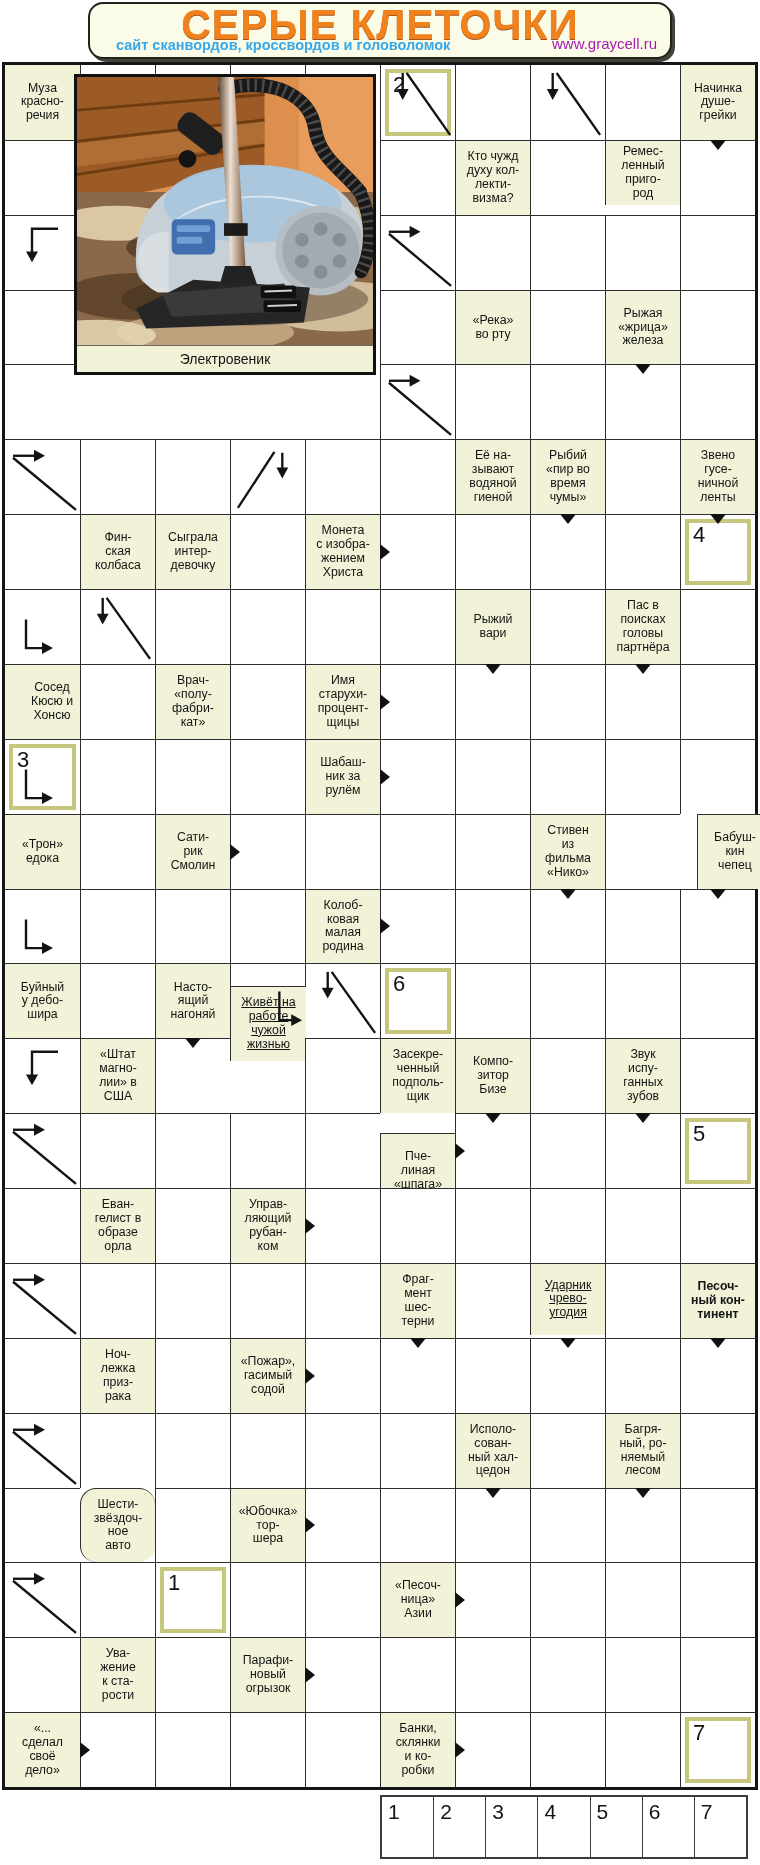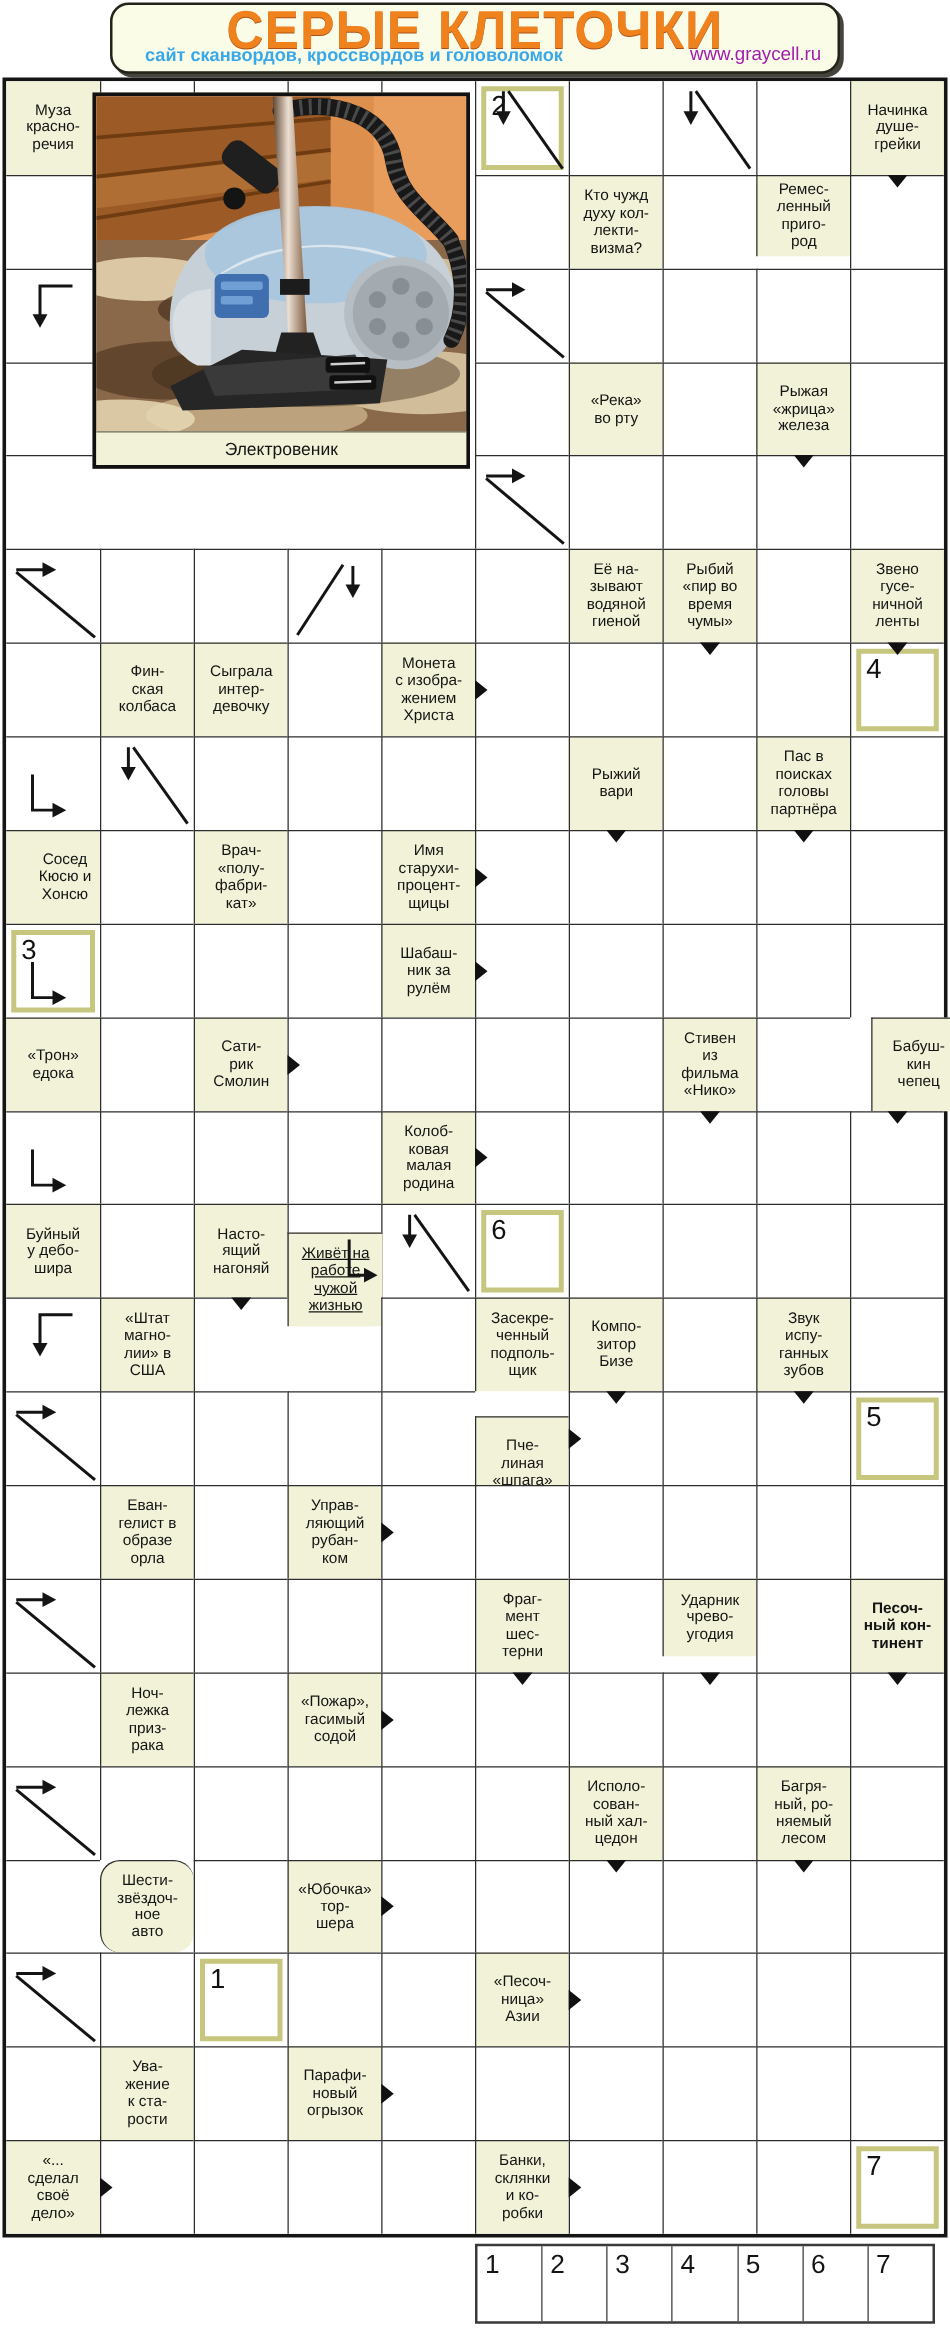--- a/index.html
+++ b/index.html
@@ -437,21 +437,21 @@
       </div>
       <div class="cell bl bt" style="left: 75px; top: 1197.91px; width: 75px; height: 74.8696px;"></div>
       <div class="cell bl bt" style="left: 150px; top: 1197.91px; width: 75px; height: 74.8696px;"></div>
       <div class="cell bl bt" style="left: 225px; top: 1197.91px; width: 75px; height: 74.8696px;"></div>
       <div class="cell bl bt" style="left: 300px; top: 1197.91px; width: 75px; height: 74.8696px;"></div>
       <div class="cell bl bt clue" style="left: 375px; top: 1197.91px; width: 75px; height: 74.8696px;">Фраг-
 мент
 шес-
 терни</div>
       <div class="cell bl bt" style="left: 450px; top: 1197.91px; width: 75px; height: 74.8696px;"></div>
-      <div class="cell bl bt clue" style="left: 525px; top: 1197.91px; width: 75px; height: 62px;">Ударник
+      <div class="cell bl bt clue" style="left: 525px; top: 1197.91px; width: 75px; height: 72px; text-decoration: underline;">Ударник
 чрево-
 угодия</div>
       <div class="cell bl bt" style="left: 600px; top: 1197.91px; width: 75px; height: 74.8696px;"></div>
       <div class="cell bl bt clue" style="left: 675px; top: 1197.91px; width: 75px; height: 74.8696px; font-weight: bold;">Песоч-
 ный кон-
 тинент</div>
       <div class="cell bt" style="left: 0px; top: 1272.78px; width: 75px; height: 74.8696px;"></div>
       <div class="cell bl bt clue" style="left: 75px; top: 1272.78px; width: 75px; height: 74.8696px;">Ноч-
 лежка
 приз-

